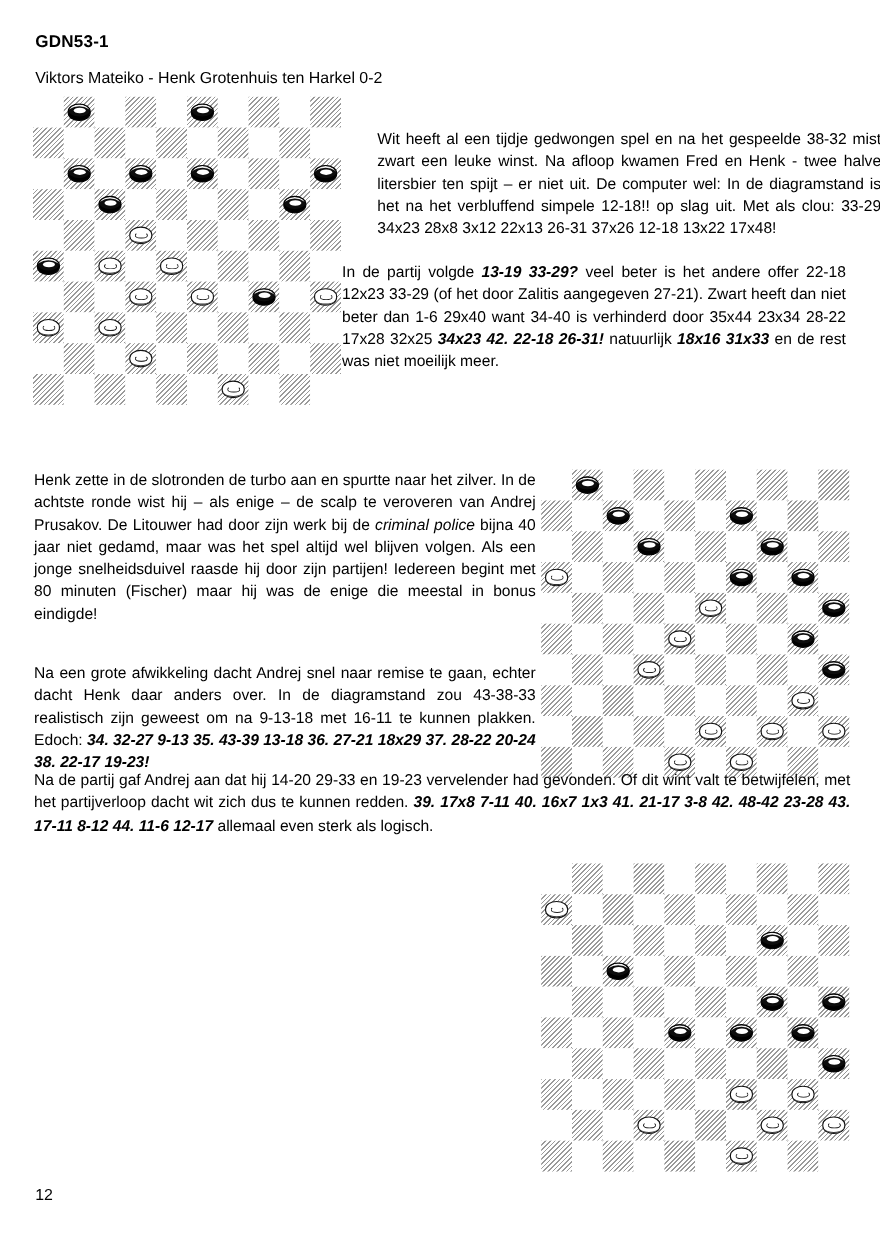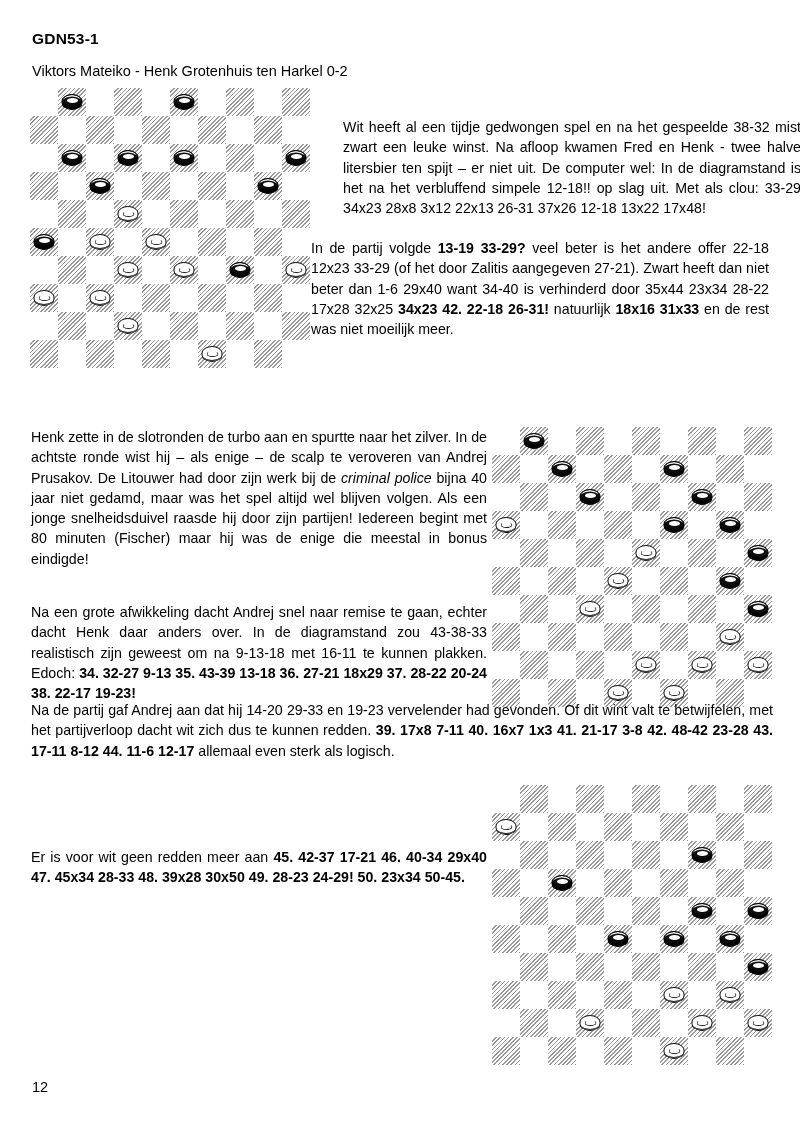--- a/index.html
+++ b/index.html
@@ -42,21 +42,21 @@
   .game-header.h1 { left: 32px; top: 63px; }
   .game-header.h2 { left: 384px; top: 397px; }
 
   .para {
     position: absolute;
     font-size: 14.2px;
     line-height: 20.3px;
     text-align: justify;
     text-justify: inter-word;
   }
-  .para b { font-weight: bold; }
+  .para b { font-weight: bold; font-style: italic; }
   .para i { font-style: italic; }
 
   #para-board1   { left: 311px; top: 117px;  width: 458px; margin-left: 32px; }
   #para-board1b  { left: 311px; top: 238px;  width: 458px; }
   #para-left-1   { left: 31px;  top: 427px;  width: 456px; }
   #para-left-2   { left: 31px;  top: 602px;  width: 456px; }
   #para-wide     { left: 31px;  top: 700px;  width: 742px; }
   #para-final    { left: 31px;  top: 847px;  width: 456px; }
 
   .page-number {
@@ -583,19 +583,16 @@
       <div class="sq dark"></div>
       <div class="sq light"></div>
       <div class="sq dark">
         <div class="piece white"></div>
       </div>
       <div class="sq light"></div>
       <div class="sq dark"></div>
       <div class="sq light"></div>
     </div>
 
-  <div class="para" id="para-final">
-    <span>Er is voor wit geen redden meer aan </span><b>45. 42-37 17-21 46. 40-34 29x40 47. 45x34 28-33 48. 39x28 30x50 49. 28-23 24-29! 50. 23x34 50-45.</b>
-  </div>
 
   <div class="page-number">12</div>
 
 </div>
 
 </body></html>

